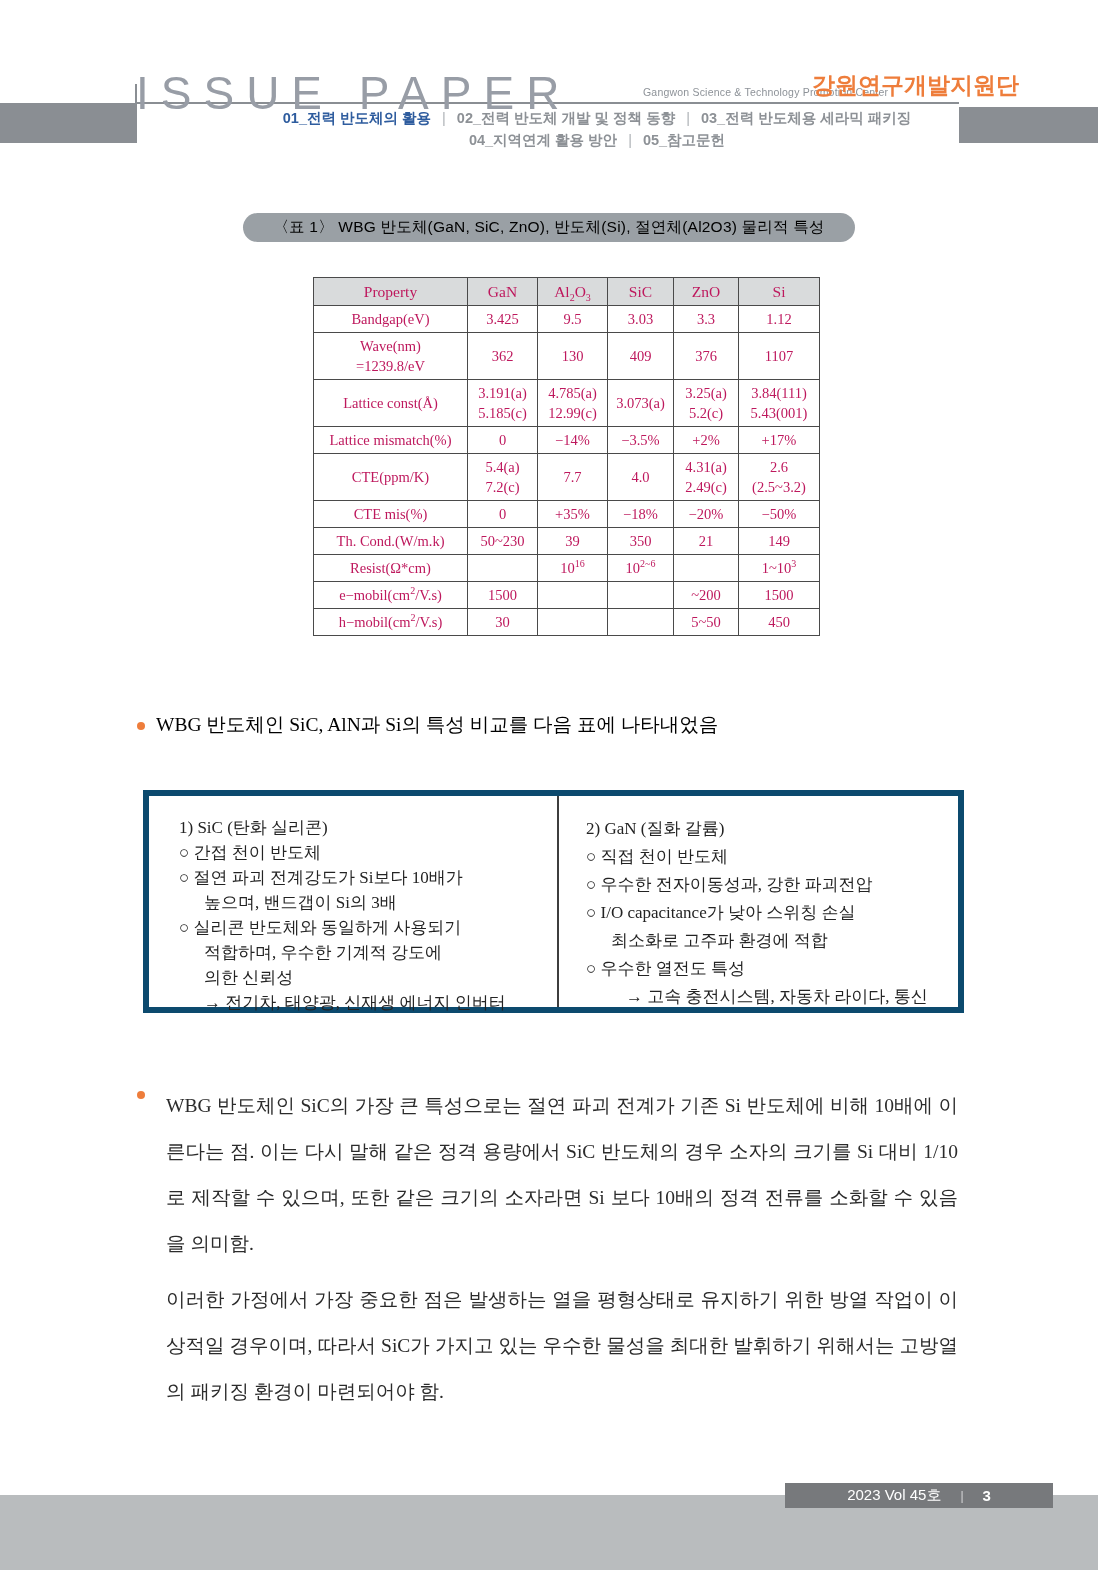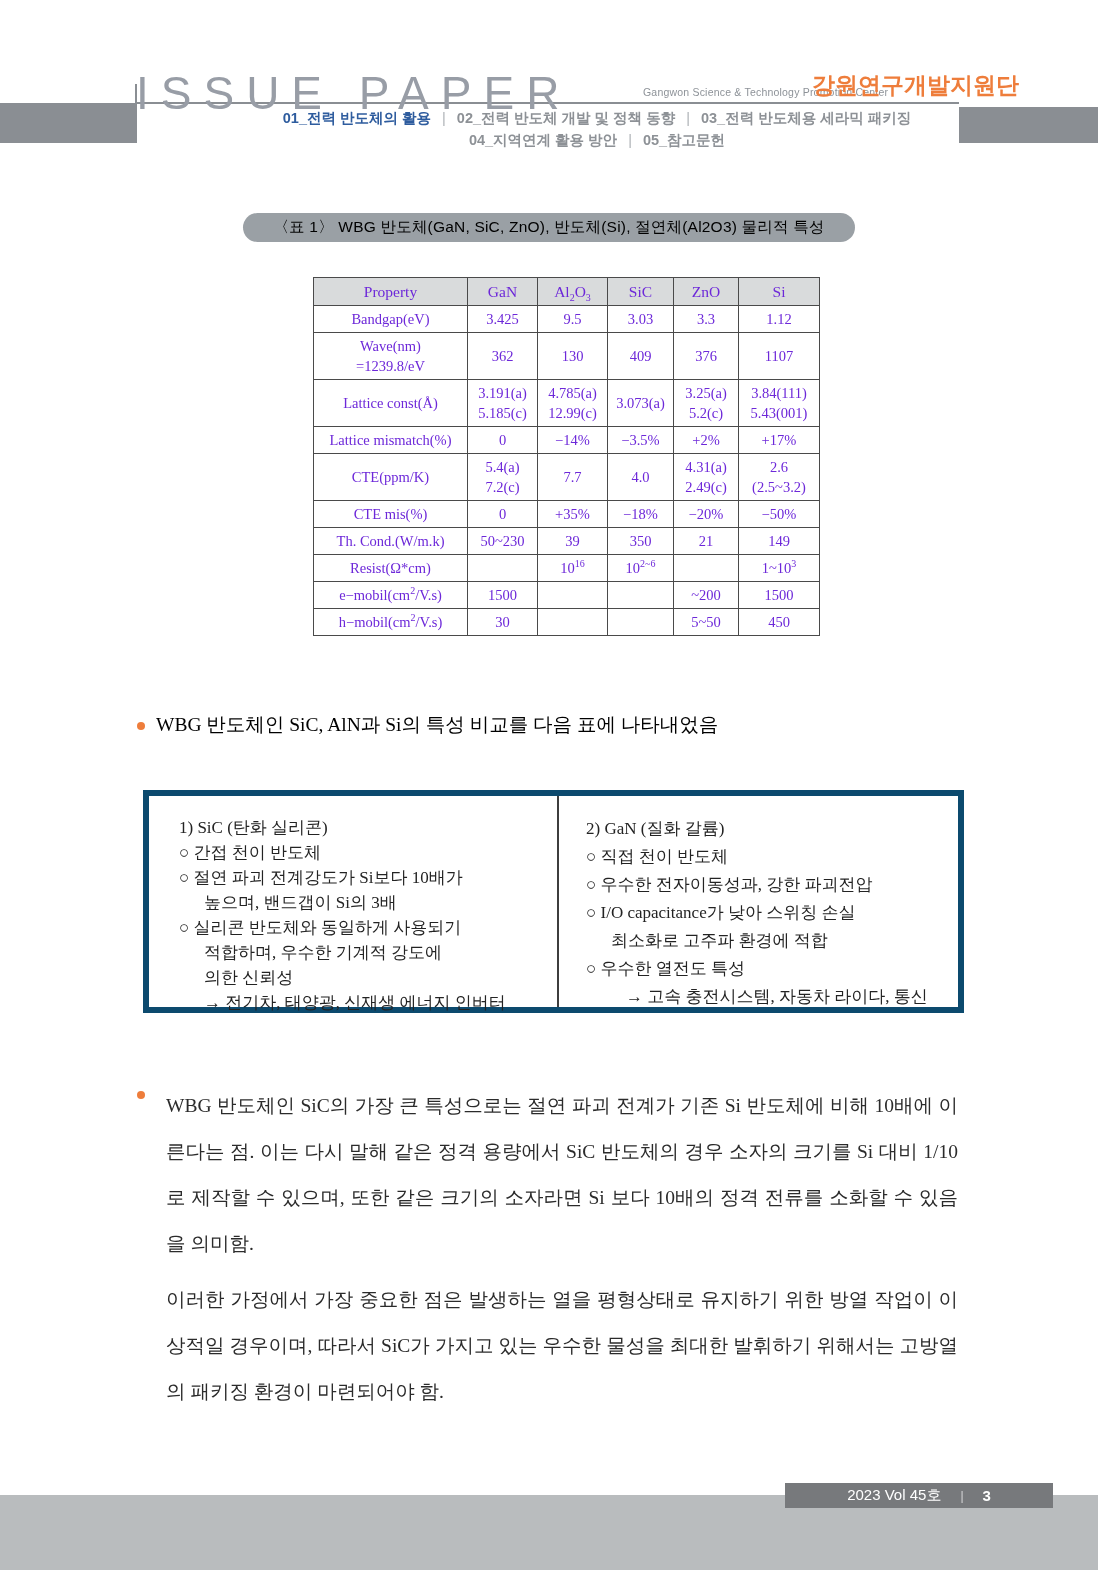--- a/index.html
+++ b/index.html
@@ -34,21 +34,21 @@
   
   .caption-pill{
     position:absolute;left:243px;top:213px;width:612px;height:29px;
     background:var(--pill-gray);border-radius:15px;color:#000000;
     display:flex;align-items:center;justify-content:center;
     font-size:15.5px;letter-spacing:.2px;
   }
   
   .data-table{
     position:absolute;left:313px;top:277px;border-collapse:collapse;
-    font-family:"Liberation Serif",serif;font-size:14.5px;color:#6d28d9;
+    font-family:"Liberation Serif",serif;font-size:14.5px;color:#be185d;
     table-layout:fixed;
   }
   .data-table th,.data-table td{
     border:1.4px solid #4a4a4a;text-align:center;vertical-align:middle;
     padding:3px 2px;line-height:1.38;overflow:hidden;
   }
   .data-table thead th{background:var(--table-header-bg);font-weight:normal;font-size:15.5px;}
   .data-table td:first-child,.data-table th:first-child{width:149px;}
   .data-table td:nth-child(2),.data-table th:nth-child(2){width:65px;}
   .data-table td:nth-child(3),.data-table th:nth-child(3){width:65px;}

